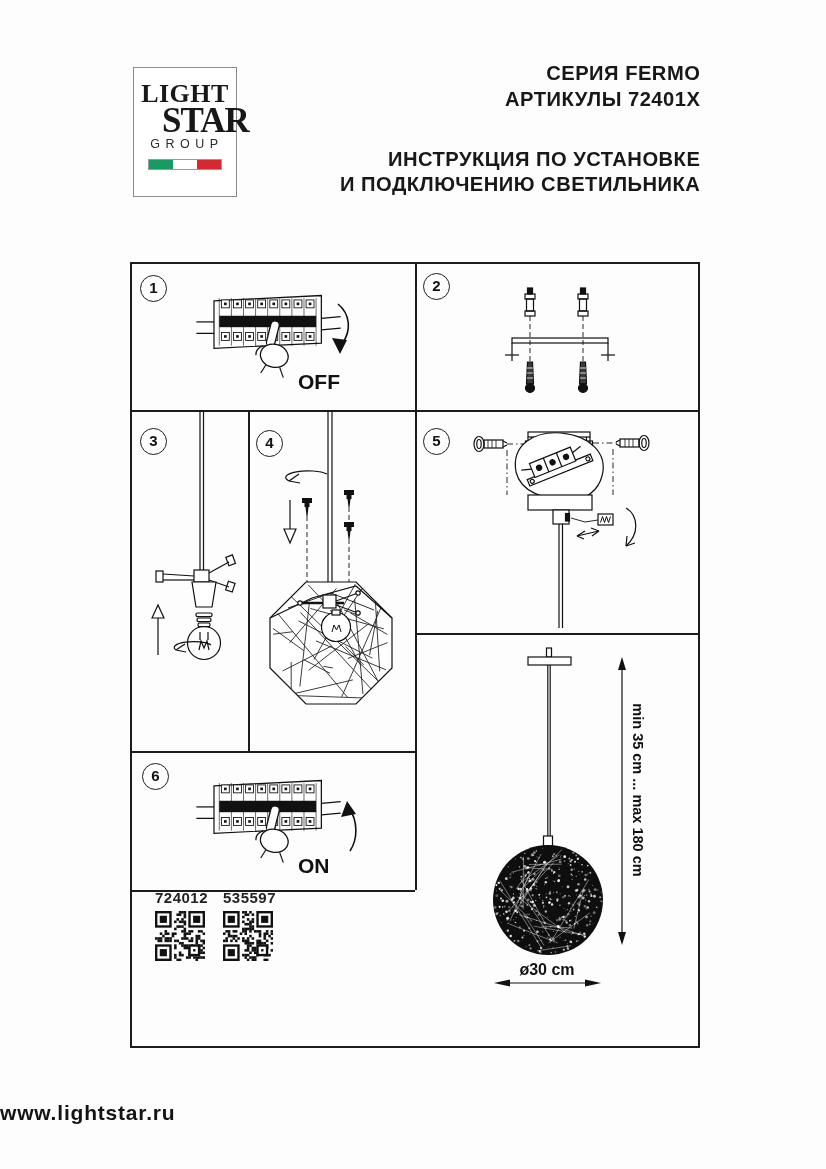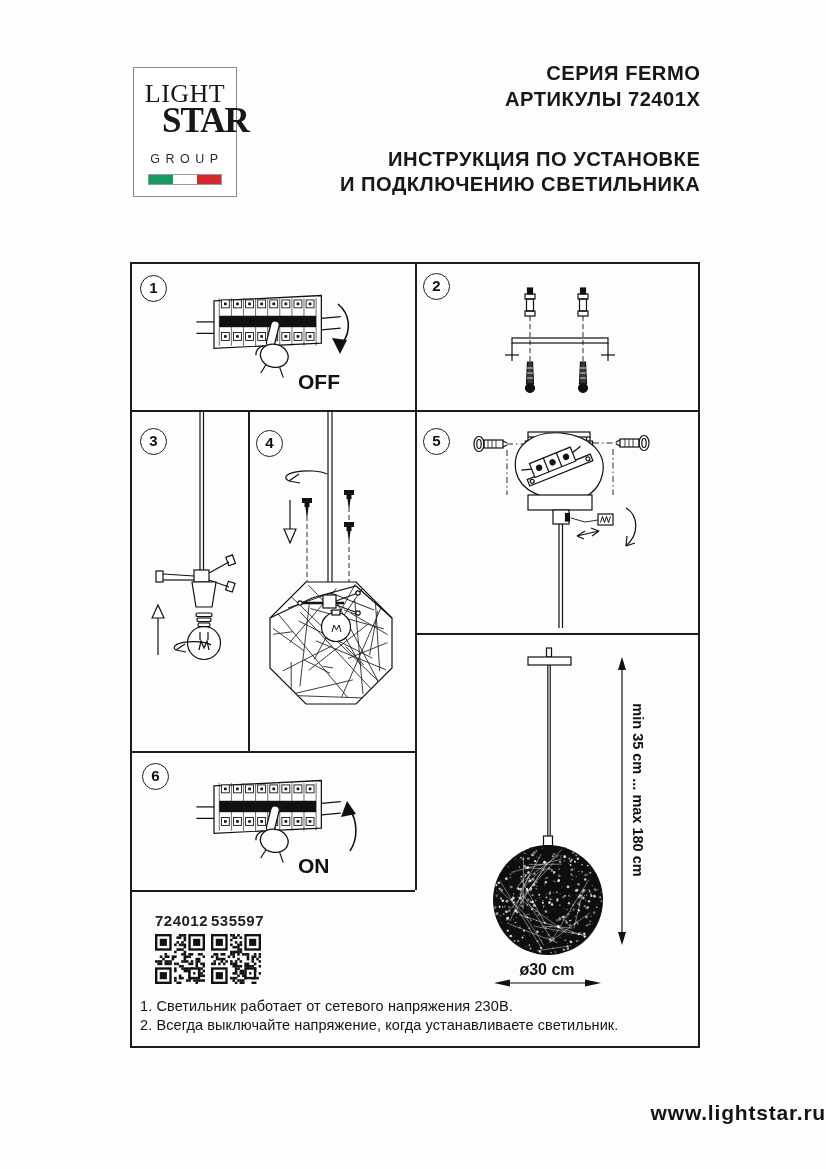--- a/index.html
+++ b/index.html
@@ -1,45 +1,45 @@
 <!DOCTYPE html>
 <html><head>
 <meta charset="utf-8">
 <style>
   html,body{margin:0;padding:0;background:#e8e8e8;}
   .page{position:relative;width:826px;height:1169px;background:#fdfdfd;margin:0 auto;
         font-family:"Liberation Sans",sans-serif;color:#111;overflow:hidden;}
   
   .logo-box{position:absolute;left:133px;top:67px;width:104px;height:130px;border:1px solid #8a8a8a;
             box-sizing:border-box;text-align:center;padding-top:13px;background:#fff;}
-  .logo-light{font-family:"Liberation Serif",serif;font-weight:normal;font-size:26px;line-height:25px;letter-spacing:.5px;color:#181818;}
+  .logo-light{font-family:"Liberation Serif",serif;font-weight:bold;font-size:26px;line-height:25px;letter-spacing:.5px;color:#181818;}
   .logo-star{font-family:"Liberation Serif",serif;font-weight:bold;font-size:35px;line-height:30px;letter-spacing:-1px;color:#181818;margin-left:28px;}
-  .logo-group{font-size:12.5px;letter-spacing:5.5px;margin-top:16px;margin-left:4px;color:#2b2b2b;}
+  .logo-group{font-size:12.5px;letter-spacing:5.5px;margin-top:1px;margin-left:4px;color:#2b2b2b;}
   .logo-flag{width:72px;height:9px;margin:8px auto 0;border:1px solid #9a9a9a;display:flex;box-sizing:content-box;}
   .logo-flag span{flex:1;}
   
   .title-block{position:absolute;right:126px;top:60px;text-align:right;font-weight:bold;color:#181818;
                transform:scaleX(.96);transform-origin:100% 0;}
   .title-block .t1{font-size:21px;line-height:26px;letter-spacing:.5px;}
   .title-block .t2{font-size:21px;line-height:25px;letter-spacing:.5px;}
   .title-gap{height:34px;}
   
   .grid{position:absolute;left:130px;top:262px;width:570px;height:786px;}
   .gridline{position:absolute;background:#1c1c1c;}
   .badge{position:absolute;width:27px;height:27px;border:1.4px solid #1c1c1c;border-radius:50%;
          box-sizing:border-box;text-align:center;font-weight:bold;font-size:15px;line-height:24px;background:#fff;}
   .panelsvg{position:absolute;}
   svg text{font-family:"Liberation Sans",sans-serif;}
   
-  .qr-wrap{position:absolute;left:25px;top:650px;display:flex;gap:6px;}
+  .qr-wrap{position:absolute;left:25px;top:627px;display:flex;gap:18px;}
   .qr-col{width:50px;}
   .qr-label{font-size:15px;font-weight:bold;letter-spacing:.5px;color:#222;margin-bottom:5px;}
   .notes{position:absolute;left:10px;top:735px;font-size:14.5px;line-height:18.5px;color:#141414;letter-spacing:.1px;}
   
-  .footer{position:absolute;left:0;right:0;top:1101px;text-align:right;font-size:21px;font-weight:bold;
+  .footer{position:absolute;left:0;right:0;top:1101px;text-align:left;font-size:21px;font-weight:bold;
           letter-spacing:.8px;color:#141414;}
 </style>
 </head>
 <body>
 
 <div class="page">
 
   <div class="logo-box">
     <div class="logo-light">LIGHT</div>
     <div class="logo-star">STAR</div>
@@ -1107,20 +1107,16 @@
             <rect x="0" y="33.333333333333336" width="16.666666666666668" height="16.666666666666668" fill="#111"></rect>
             <rect x="2.380952380952381" y="35.714285714285715" width="11.904761904761905" height="11.904761904761905" fill="#fff"></rect>
             <rect x="4.761904761904762" y="38.095238095238095" width="7.142857142857142" height="7.142857142857142" fill="#111"></rect>
             <rect x="33.333333333333336" y="33.333333333333336" width="11.904761904761905" height="11.904761904761905" fill="#111"></rect>
             <rect x="35.714285714285715" y="35.714285714285715" width="7.142857142857142" height="7.142857142857142" fill="#fff"></rect>
             <rect x="38.095238095238095" y="38.095238095238095" width="2.380952380952381" height="2.380952380952381" fill="#111"></rect>
           </svg>
       </div>
     </div>
 
-    <div class="notes">
-      <div>1. Светильник работает от сетевого напряжения 230В.</div>
-      <div>2. Всегда выключайте напряжение, когда устанавливаете светильник.</div>
-    </div>
   </div>
 
   <div class="footer">www.lightstar.ru</div>
 </div>
 
 </body></html>

